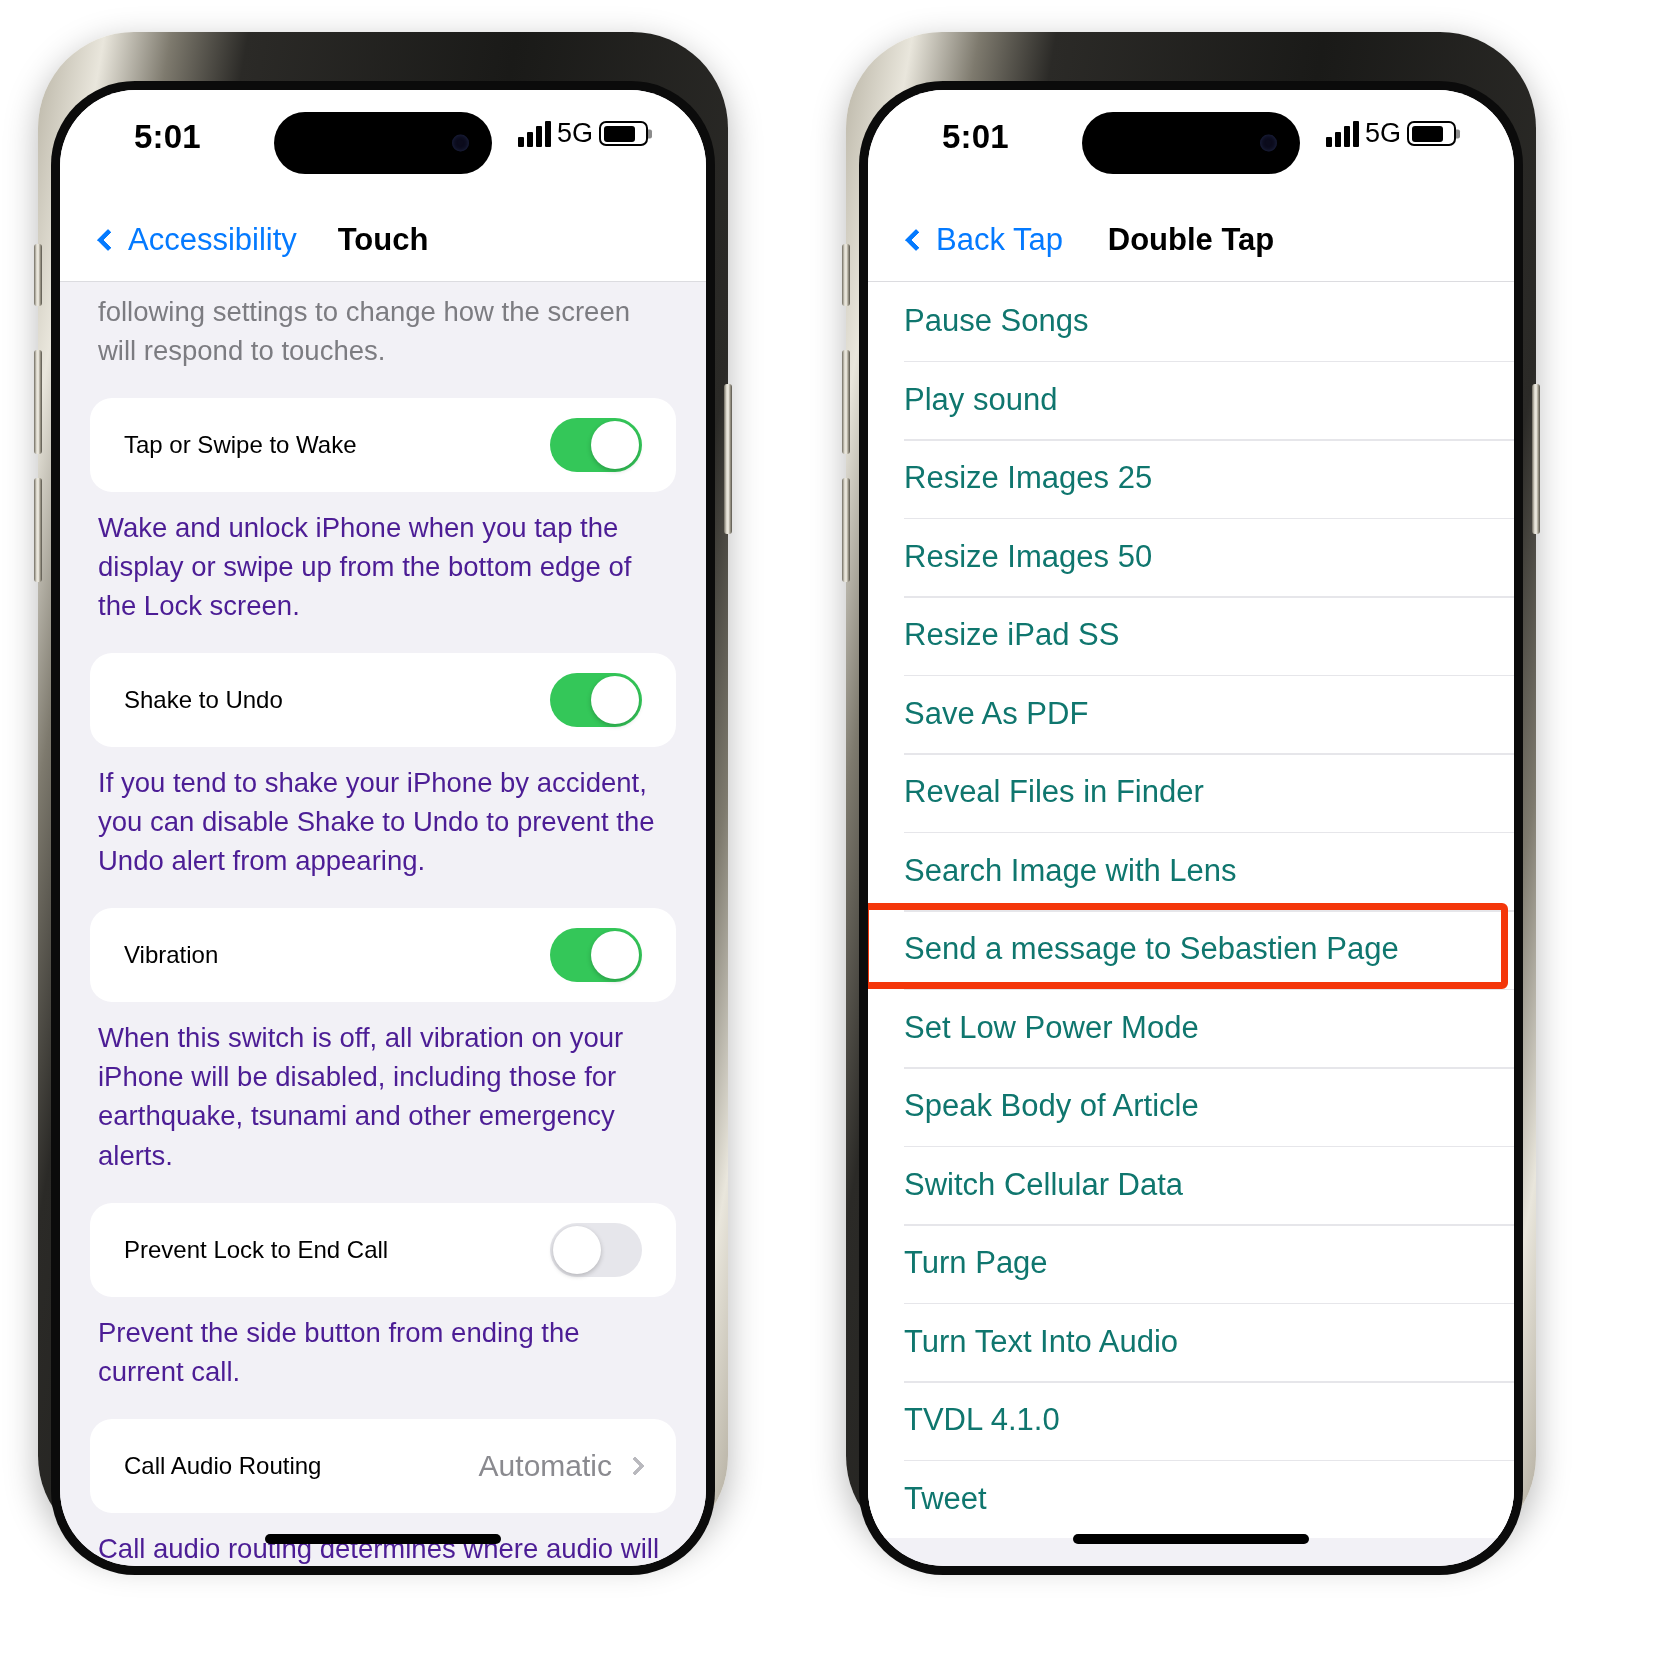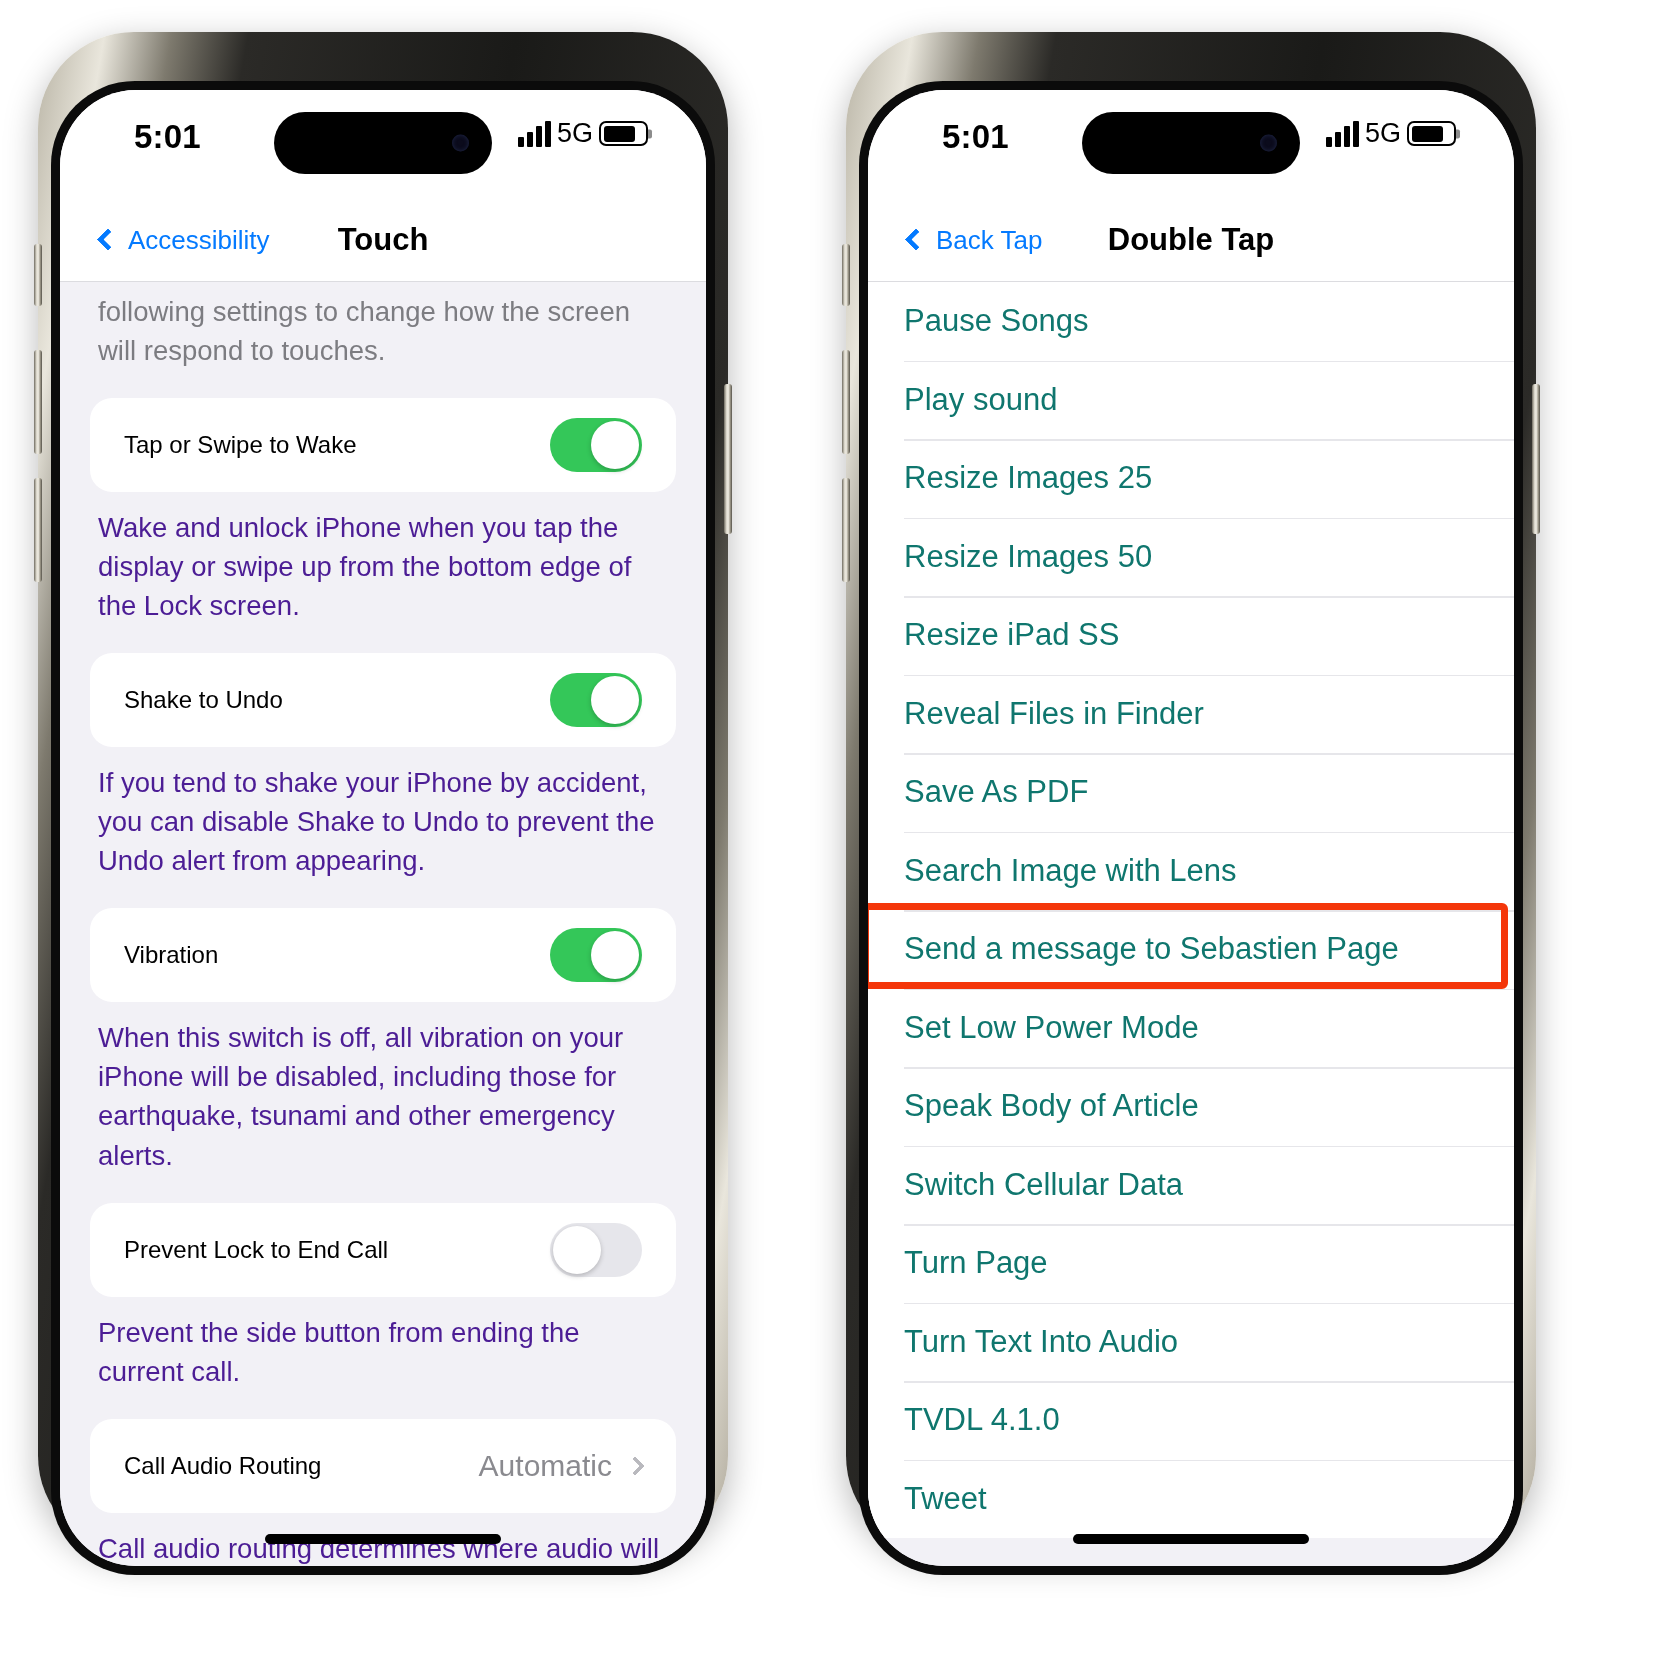--- a/index.html
+++ b/index.html
@@ -111,21 +111,21 @@
   .navbar {
     position: relative;
     height: 84px;
     background: #ffffff;
     border-bottom: 1.5px solid #dcdce0;
   }
   .nav-back {
     position: absolute; left: 40px; top: 50%;
     transform: translateY(-50%);
     display: flex; align-items: center; gap: 12px;
-    color: #047aff; font-size: 26px;
+    color: #047aff; font-size: 31px;
     cursor: pointer;
   }
   .chev-left {
     width: 16px; height: 16px;
     border-left: 5px solid #047aff;
     border-bottom: 5px solid #047aff;
     transform: rotate(45deg);
     border-radius: 1px;
   }
   .nav-title {
@@ -377,22 +377,22 @@
           <div class="nav-title">Double Tap</div>
         </div>
 
         <div class="content">
           <div class="list">
             <div class="list-item">Pause Songs</div>
             <div class="list-item">Play sound</div>
             <div class="list-item">Resize Images 25</div>
             <div class="list-item">Resize Images 50</div>
             <div class="list-item">Resize iPad SS</div>
+            <div class="list-item">Save As PDF</div>
             <div class="list-item">Reveal Files in Finder</div>
-            <div class="list-item">Save As PDF</div>
             <div class="list-item">Search Image with Lens</div>
             <div class="list-item">Send a message to Sebastien Page</div>
             <div class="list-item">Set Low Power Mode</div>
             <div class="list-item">Speak Body of Article</div>
             <div class="list-item">Switch Cellular Data</div>
             <div class="list-item">Turn Page</div>
             <div class="list-item">Turn Text Into Audio</div>
             <div class="list-item">TVDL 4.1.0</div>
             <div class="list-item">Tweet</div>
           </div>

